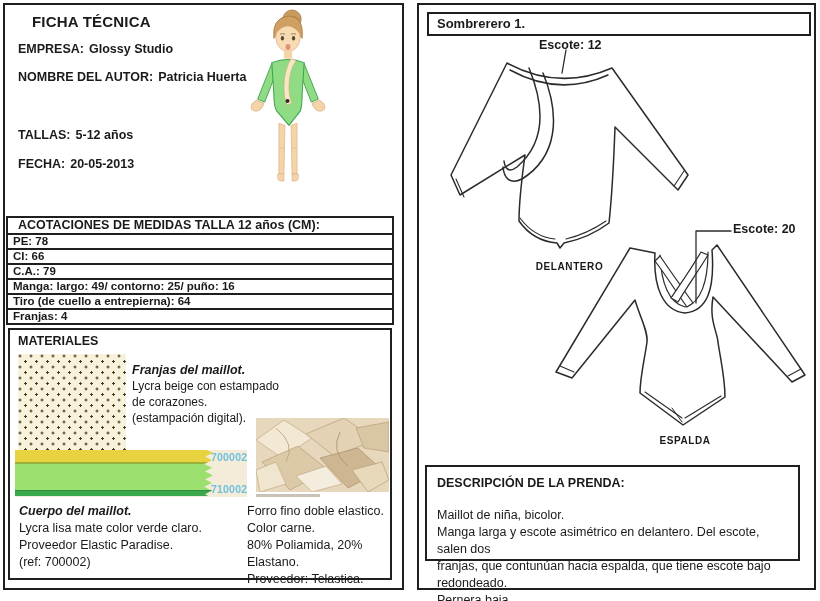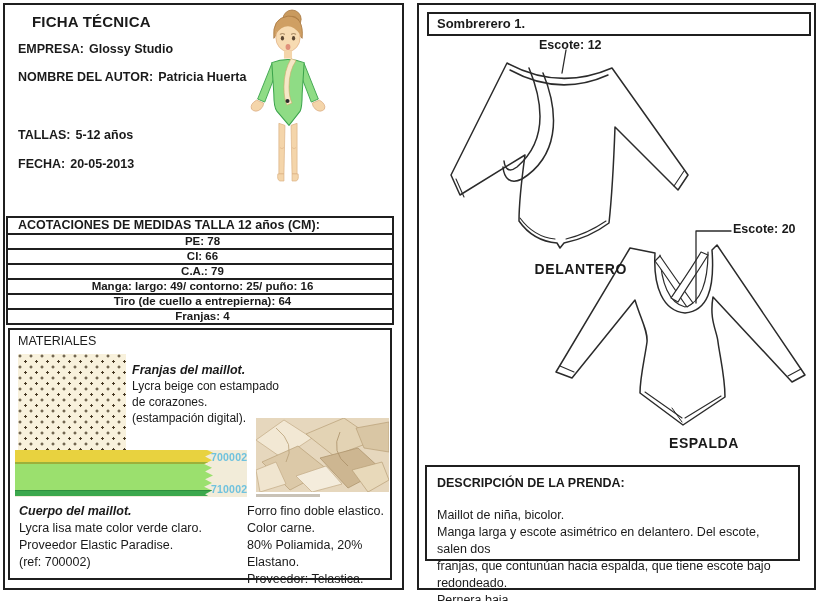--- a/index.html
+++ b/index.html
@@ -14,25 +14,25 @@
   .field-line{position:absolute;left:13px;font-size:12.5px;font-weight:bold;white-space:nowrap;}
   .f-value{margin-left:5px;}
   .fl-0{top:37px}.fl-1{top:65px}.fl-2{top:94px}.fl-3{top:123px}.fl-4{top:152px}
   .figure-wrap{position:absolute;left:238px;top:3px;width:92px;height:174px;}
 
   
   .meas{position:absolute;left:1px;top:183px;width:388px;}
   .meas-header{border:2px solid #1f1f1f;height:15px;line-height:15px;padding-left:10px;
                font-weight:bold;font-size:12.5px;background:#fff;position:relative;z-index:2;margin-top:28px;}
   .meas-row{border:2px solid #1f1f1f;margin-top:-2px;height:13px;line-height:13px;
-            padding-left:5px;font-weight:bold;font-size:11.5px;background:#fff;text-align:center;}
+            padding-left:5px;font-weight:bold;font-size:11.5px;background:#fff;}
 
   
   .materials{position:absolute;left:3px;top:323px;width:380px;height:248px;border:2px solid #1f1f1f;}
-  .materials-title{position:absolute;left:8px;top:4px;font-size:12.5px;font-weight:normal;}
+  .materials-title{position:absolute;left:8px;top:4px;font-size:12.5px;font-weight:bold;}
   .swatch-hearts{position:absolute;left:8px;top:24px;width:108px;height:96px;
       background-color:#f8f1dc;
       background-image:radial-gradient(#453722 1.1px,transparent 1.3px),
                        radial-gradient(#453722 1.1px,transparent 1.3px);
       background-size:11px 11px;background-position:2px 2px,7.5px 7.5px;}
   .franjas-cap{position:absolute;left:122px;top:32px;font-size:12px;line-height:16px;}
   .cap-title{font-weight:bold;font-style:italic;font-size:12.5px;}
   .lining-photo{position:absolute;left:246px;top:88px;width:133px;height:74px;}
   .photo-microtext{position:absolute;left:246px;top:164px;width:64px;height:3px;background:#c9c2b6;}
   .green-swatch{position:absolute;left:5px;top:120px;width:232px;height:47px;background:#f2ecd9;}
@@ -46,21 +46,21 @@
   .cuerpo-cap{position:absolute;left:9px;top:173px;font-size:12.5px;line-height:17px;}
   .forro-cap{position:absolute;left:237px;top:173px;font-size:12.5px;line-height:17px;}
 
   
   .title-box{position:absolute;left:8px;top:7px;width:372px;height:20px;border:2px solid #1f1f1f;
              font-size:13px;font-weight:bold;line-height:20px;padding-left:8px;}
   .flats-svg{position:absolute;left:0;top:30px;width:395px;height:430px;}
   .annot{position:absolute;font-size:12.5px;font-weight:bold;white-space:nowrap;}
   .annot-12{left:120px;top:33px;}
   .annot-20{left:314px;top:217px;}
-  .view-label{position:absolute;font-size:14px;font-weight:bold;letter-spacing:.6px;text-align:right;}
+  .view-label{position:absolute;font-size:10px;font-weight:bold;letter-spacing:.6px;text-align:center;}
   .view-delantero{left:93px;top:256px;width:115px;}
   .view-espalda{left:212px;top:430px;width:108px;}
   .desc-box{position:absolute;left:6px;top:460px;width:371px;height:92px;border:2px solid #1f1f1f;}
   .desc-header{position:absolute;left:10px;top:9px;font-size:12.5px;font-weight:bold;}
   .desc-lines{position:absolute;left:10px;top:40px;font-size:12.5px;line-height:17px;width:355px;}
 </style>
 </head>
 <body>
 
 <div class="page">

